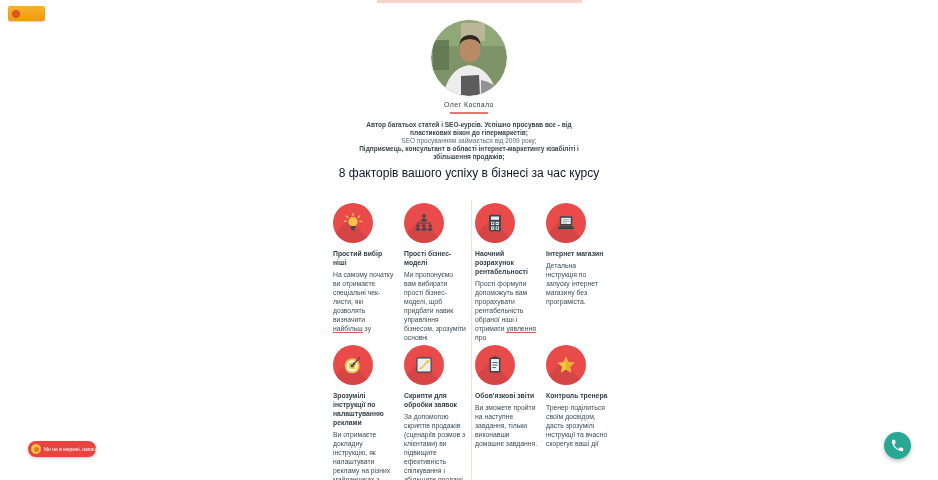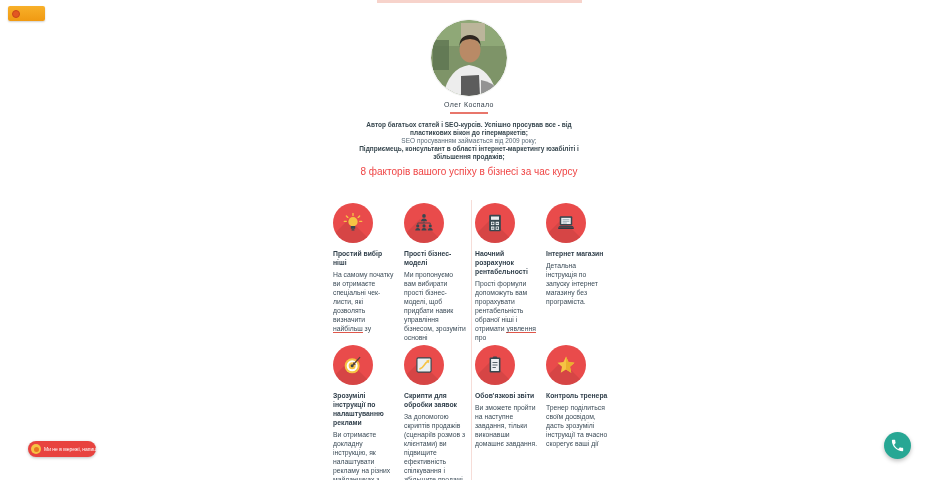--- a/index.html
+++ b/index.html
@@ -22,21 +22,21 @@
     font-size:7px; letter-spacing:.4px; color:#35414c; }
   .name-underline { position:absolute; left:450px; top:112px; width:38px; height:2px; background:#e8766b; }
 
   .bio { position:absolute; left:359px; top:121px; width:220px; text-align:center;
     font-size:6.5px; line-height:8px; color:#37474f; }
   .bio p { margin:0; }
   .bio .b { font-weight:bold; }
   .bio .r { color:#5a6b78; }
 
   .main-heading { position:absolute; left:0; top:166px; width:938px; text-align:center;
-    font-size:10px; font-weight:400; color:#ef4444; }
+    font-size:12px; font-weight:400; color:#0f172a; }
 
   .v-divider { position:absolute; left:471px; top:200px; width:1px; height:280px; background:#f6ddd8; }
 
   .features-grid { position:absolute; left:333px; top:203px; width:275px;
     display:grid; grid-template-columns:repeat(4,62px); grid-auto-rows:142px; column-gap:9px; }
   .cell { width:62px; overflow:visible; }
   .icon-circle { position:relative; width:40px; height:40px; border-radius:50%;
     background:#e94b4b; overflow:hidden; margin-bottom:6px; }
   .icon-circle::after { content:""; position:absolute; left:16px; top:16px; width:60px; height:60px;
     background:rgba(0,0,0,.08); transform:rotate(45deg); transform-origin:0 0; }

